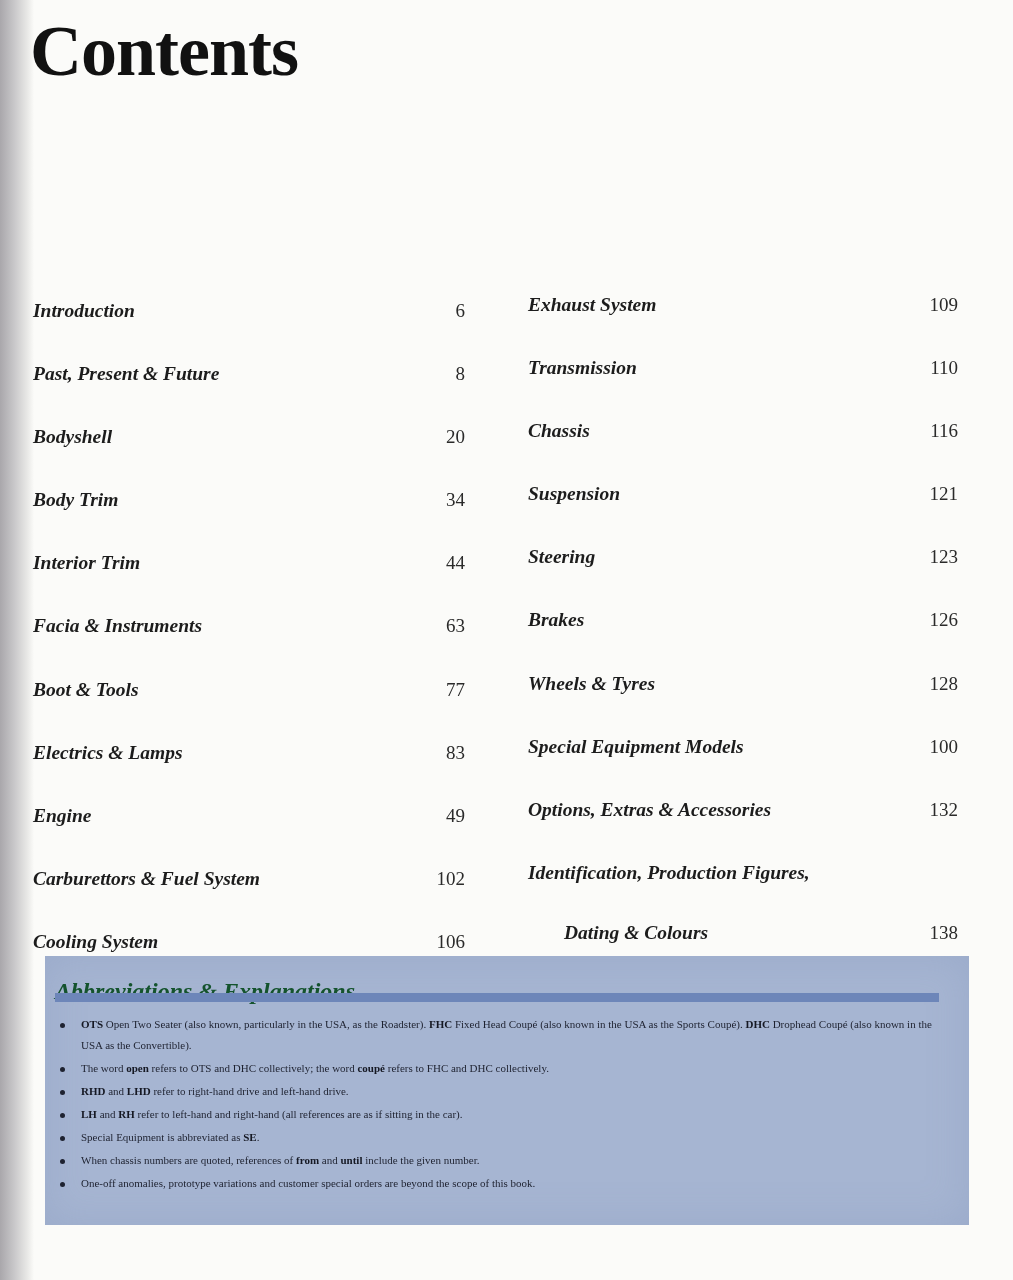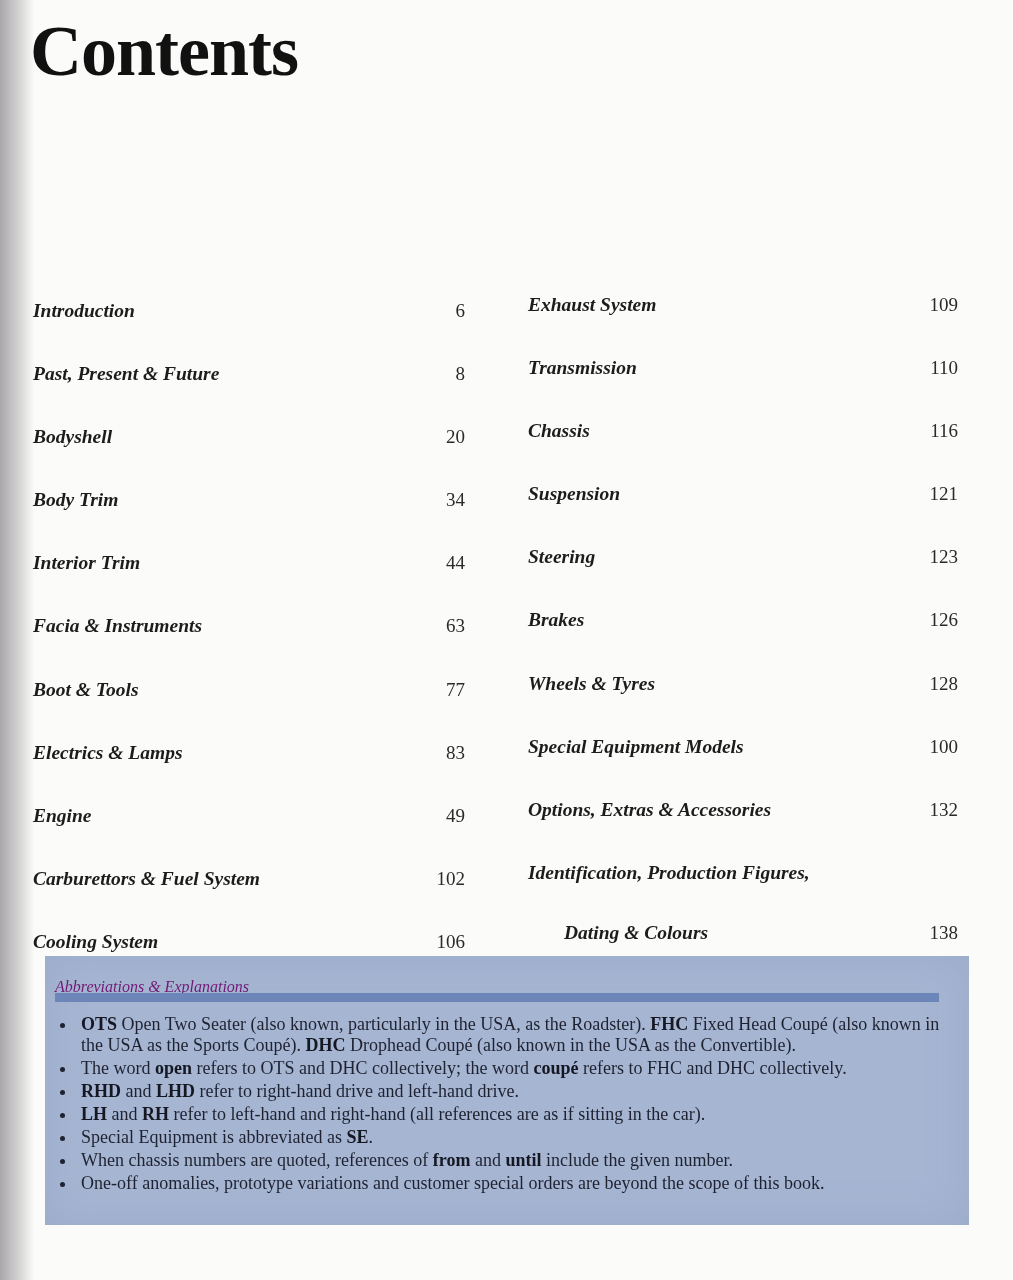--- a/index.html
+++ b/index.html
@@ -28,30 +28,30 @@
   .toc-row .page { font-weight:normal; font-style:normal; color:#2a2a2a; font-size:19px; }
   .toc-row.wrap-first { height:28px; }
   .toc-row .indent { padding-left:36px; }
   .abbr-box {
     position:absolute; left:45px; top:956px; width:924px; height:269px;
     background:#a6b5d2;
     box-shadow: inset 0 0 40px rgba(120,140,180,0.25);
   }
   .abbr-title {
     position:absolute; left:10px; top:22px;
-    font-size:16px; font-style:italic; font-weight:normal; color:#701a75;
+    font-size:24px; font-style:italic; font-weight:bold; color:#14532d;
   }
   .abbr-bar {
     position:absolute; left:10px; top:37px; width:884px; height:9px;
     background:#6d86b9;
   }
   .abbr-list {
     position:absolute; left:12px; top:58px; width:890px;
     list-style:none; margin:0; padding:0;
-    font-size:18px; color:#1e2230; line-height:21px;
+    font-size:11px; color:#1e2230; line-height:21px;
   }
   .abbr-list li { position:relative; padding-left:24px; margin-bottom:2px; }
   .abbr-list li::before {
     content:""; position:absolute; left:3px; top:9px;
     width:5px; height:5px; border-radius:50%; background:#1e2230;
   }
   .abbr-list b { font-weight:bold; color:#151823; }
 </style>
 </head>
 <body>

